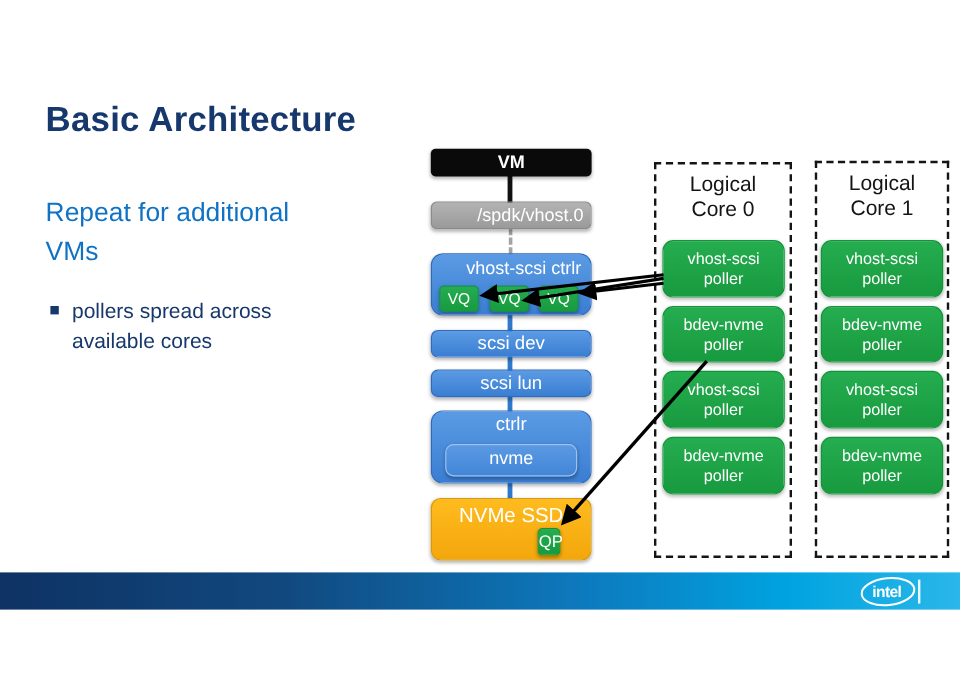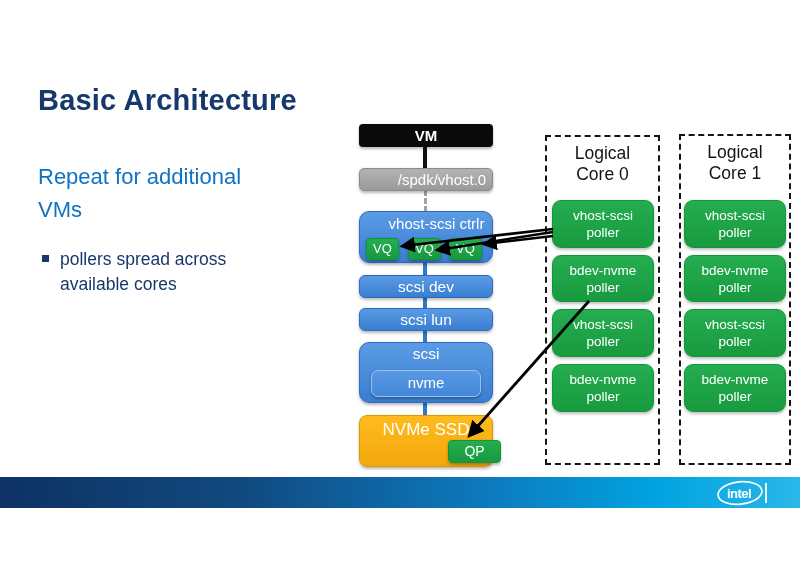--- a/index.html
+++ b/index.html
@@ -59,21 +59,21 @@
   .node-bdev { left:359px; top:342px; width:134px; height:61px; border-radius:10px;
                font-size:15.5px; }
   .bdev-label { margin-top:2px; }
   .node-nvme { left:371px; top:370px; width:110px; height:27px; border-radius:7px;
                background:linear-gradient(180deg,#5a99e3,#4386d8); border:1.5px solid #9cc1ef;
                font-size:15px; line-height:24px; }
   .node-ssd { left:359px; top:415px; width:134px; height:52px; border-radius:8px;
               background:linear-gradient(180deg,#ffbb1e,#f3a70c); border:1.5px solid #d99b00;
               font-size:17px; }
   .ssd-label { margin-top:4px; }
-  .qp { left:448px; top:440px; width:53px; height:23px; font-size:14px; line-height:21px;
+  .qp { left:448px; top:440px; width:19px; height:23px; font-size:14px; line-height:21px;
         border-radius:4px; }
 
   
   .conn { position:absolute; width:4px; }
   .conn-black { left:423px; top:146px; height:24px; background:#111; }
   .conn-dash  { left:424px; top:190px; height:22px; width:0;
                 border-left:3px dashed #a3a3a3; }
   .conn-blue  { background:#2e79cb; left:423px; }
   .cb1 { top:262px; height:15px; }
   .cb2 { top:297px; height:12px; }
@@ -142,21 +142,21 @@
   <div class="node node-sock">/spdk/vhost.0</div>
   <div class="node blue node-ctrlr">
     <div class="ctrlr-label">vhost-scsi ctrlr</div>
   </div>
   <div class="node green vq vq1">VQ</div>
   <div class="node green vq vq2">VQ</div>
   <div class="node green vq vq3">VQ</div>
   <div class="node blue node-scsidev">scsi dev</div>
   <div class="node blue node-scsilun">scsi lun</div>
   <div class="node blue node-bdev">
-    <div class="bdev-label">scsi</div>
+    <div class="bdev-label">ctrlr</div>
   </div>
   <div class="node node-ssd">
     <div class="ssd-label">NVMe SSD</div>
   </div>
   <div class="node node-nvme">nvme</div>
   <div class="node green qp">QP</div>
 
   <div class="core-panel core0">
     <div class="core-title">
       <div>Logical</div>

